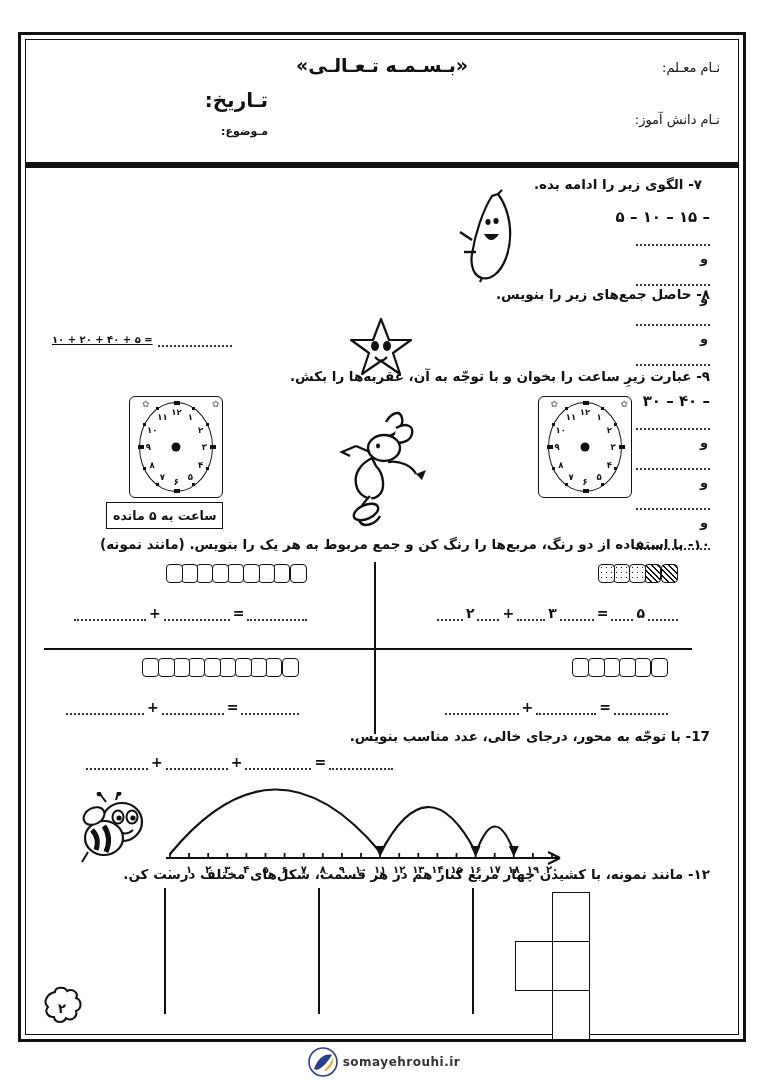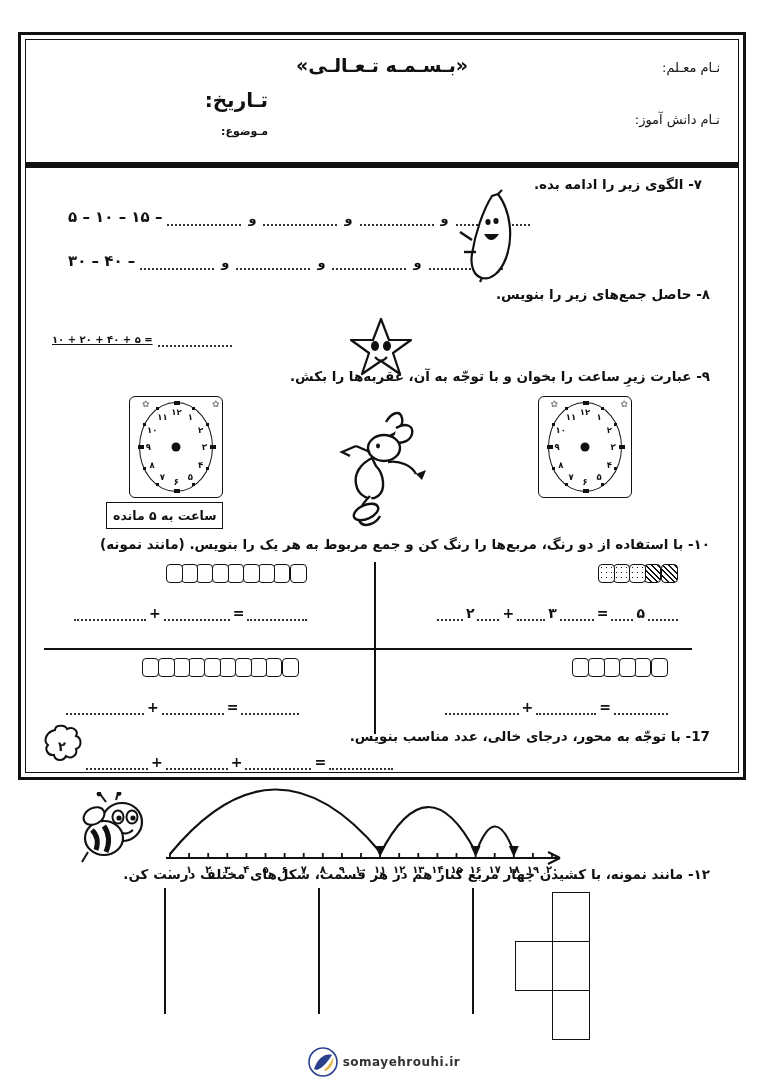--- a/index.html
+++ b/index.html
@@ -4,21 +4,21 @@
 <style>
   html,body{margin:0;padding:0;background:#ffffff;}
   body{
     width:768px;height:1084px;position:relative;overflow:hidden;
     font-family:"DejaVu Sans","Liberation Sans",sans-serif;
     color:#111;
   }
 
   
   .page-outer{
-    position:absolute;left:18px;top:32px;width:728px;height:748px;
+    position:absolute;left:18px;top:32px;width:728px;height:1010px;
     border:3px solid #111;background:#fff;box-sizing:border-box;
   }
   .page-inner{
     position:absolute;left:4px;top:4px;right:4px;bottom:4px;
     border:1px solid #111;box-sizing:border-box;
   }
 
   
   .header{
     position:absolute;left:0;top:0;right:0;height:128px;
@@ -56,21 +56,21 @@
 
   
   .blank{
     display:inline-block;border-bottom:2px dotted #333;vertical-align:bottom;height:13px;
   }
 
   
   #q7{left:0;top:8px;right:28px;}
   #q7 .q-title{padding-right:8px;}
   .pattern-row{
-    display:flex;flex-direction:row;align-items:flex-end;justify-content:flex-start;
+    display:flex;flex-direction:column;align-items:flex-end;justify-content:flex-start;
     direction:ltr;font-size:15px;font-weight:bold;gap:5px;
     margin-right:0;padding-left:42px;
   }
   .pattern-seed{font-size:15px;font-weight:bold;letter-spacing:1px;white-space:nowrap;}
   .pattern-row .va{font-size:13px;font-weight:bold;padding:0 2px;}
 
   
   .banana{position:absolute;}
 
   

